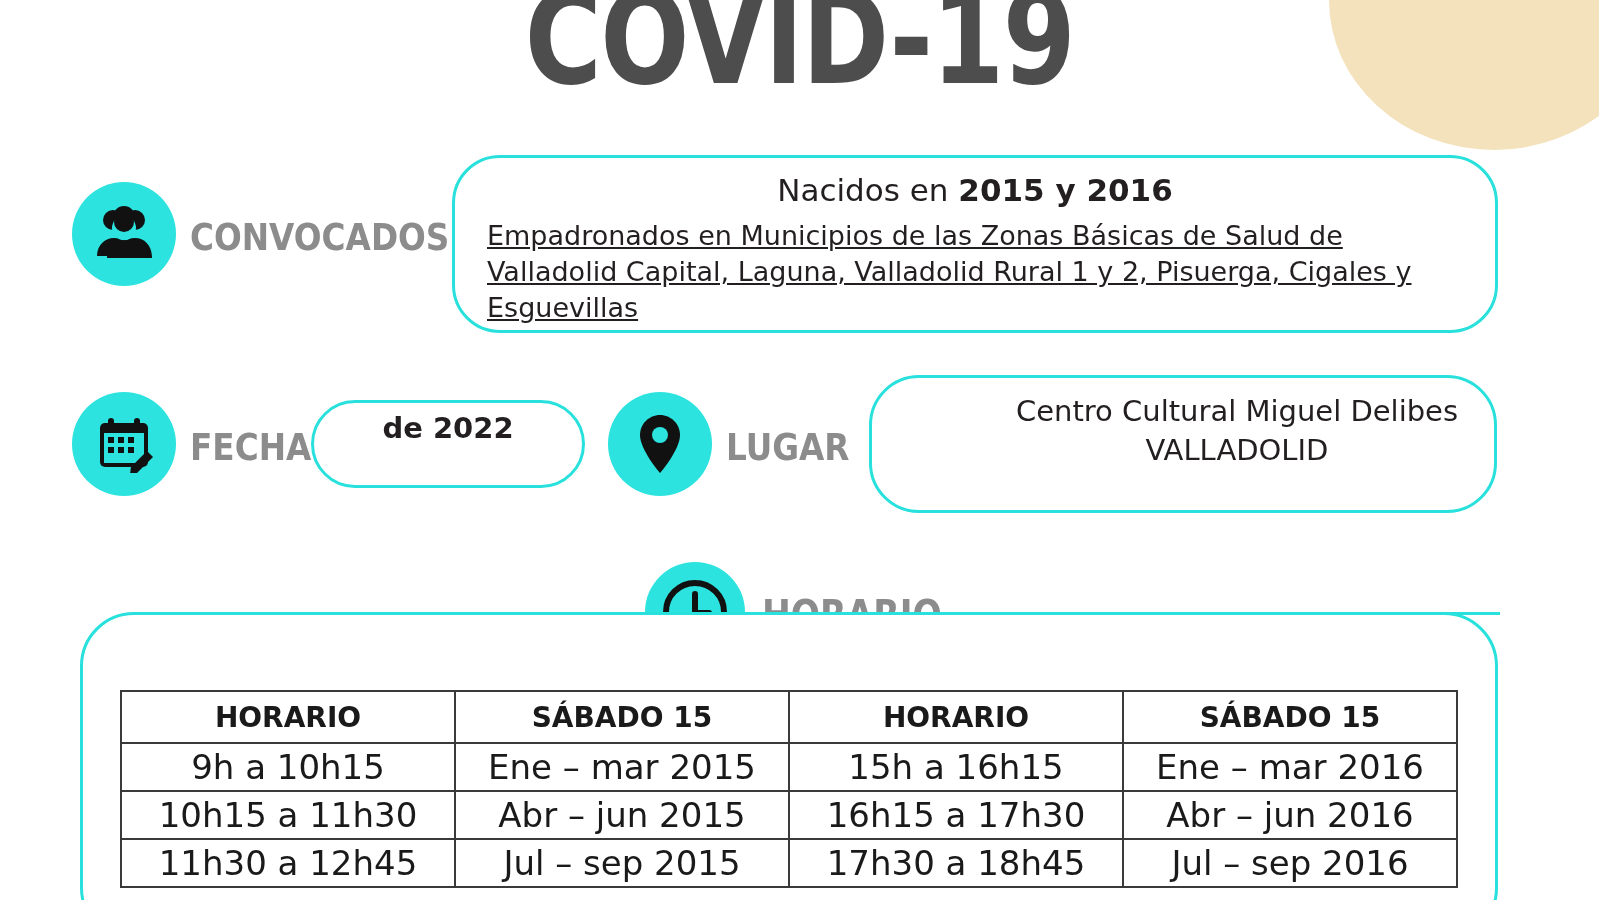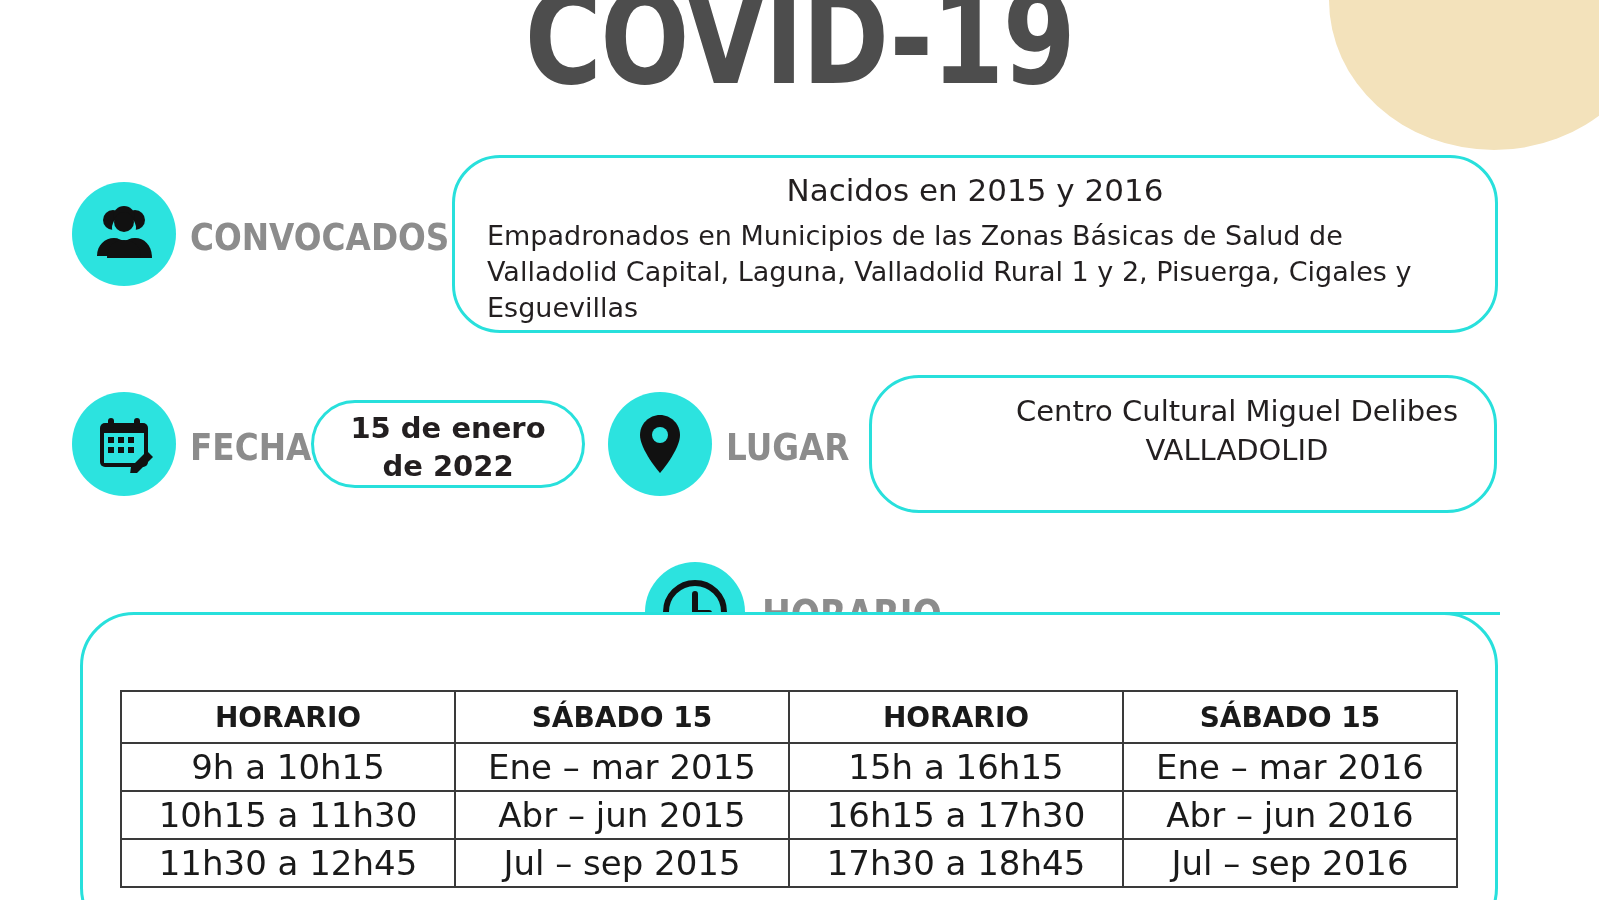--- a/index.html
+++ b/index.html
@@ -91,29 +91,30 @@
     border-radius: 48px;
   }
   #convocados-head {
     position: absolute;
     left: 452px;
     top: 172px;
     width: 1046px;
     text-align: center;
     font-size: 31px;
   }
-  #convocados-head b { font-weight: normal; }
+  #convocados-head b { font-weight: bold; }
   #convocados-body {
     position: absolute;
     left: 487px;
     top: 218px;
     width: 990px;
     font-size: 27px;
     line-height: 36px;
     text-align: left;
+    text-decoration: underline;
   }
 
   
   #fecha-box {
     left: 311px;
     top: 400px;
     width: 274px;
     height: 88px;
     border-radius: 44px;
   }
@@ -231,21 +232,20 @@
       </g>
       <path d="M36 52l16-16 6 6-16 16-7 1z" fill="#111"></path>
       <rect x="13" y="3" width="6" height="10" rx="3" fill="#111"></rect>
       <rect x="39" y="3" width="6" height="10" rx="3" fill="#111"></rect>
     </svg>
   </div>
   <div class="section-label" style="left:190px; top:425px;">FECHA</div>
 
   <div class="pill" id="fecha-box"></div>
   <div id="fecha-text">
-    <div>15 de enero</div>
     <div>de 2022</div>
   </div>
 
   <div class="icon-circle" style="left:608px; top:392px; width:104px; height:104px;">
     <svg width="46" height="62" viewBox="0 0 46 62" aria-hidden="true">
       <path d="M23 2C12 2 3 11 3 22c0 15 20 38 20 38s20-23 20-38C43 11 34 2 23 2z" fill="#111"></path>
       <circle cx="23" cy="22" r="8" fill="#2ce3df"></circle>
     </svg>
   </div>
   <div class="section-label" style="left:726px; top:425px;">LUGAR</div>

